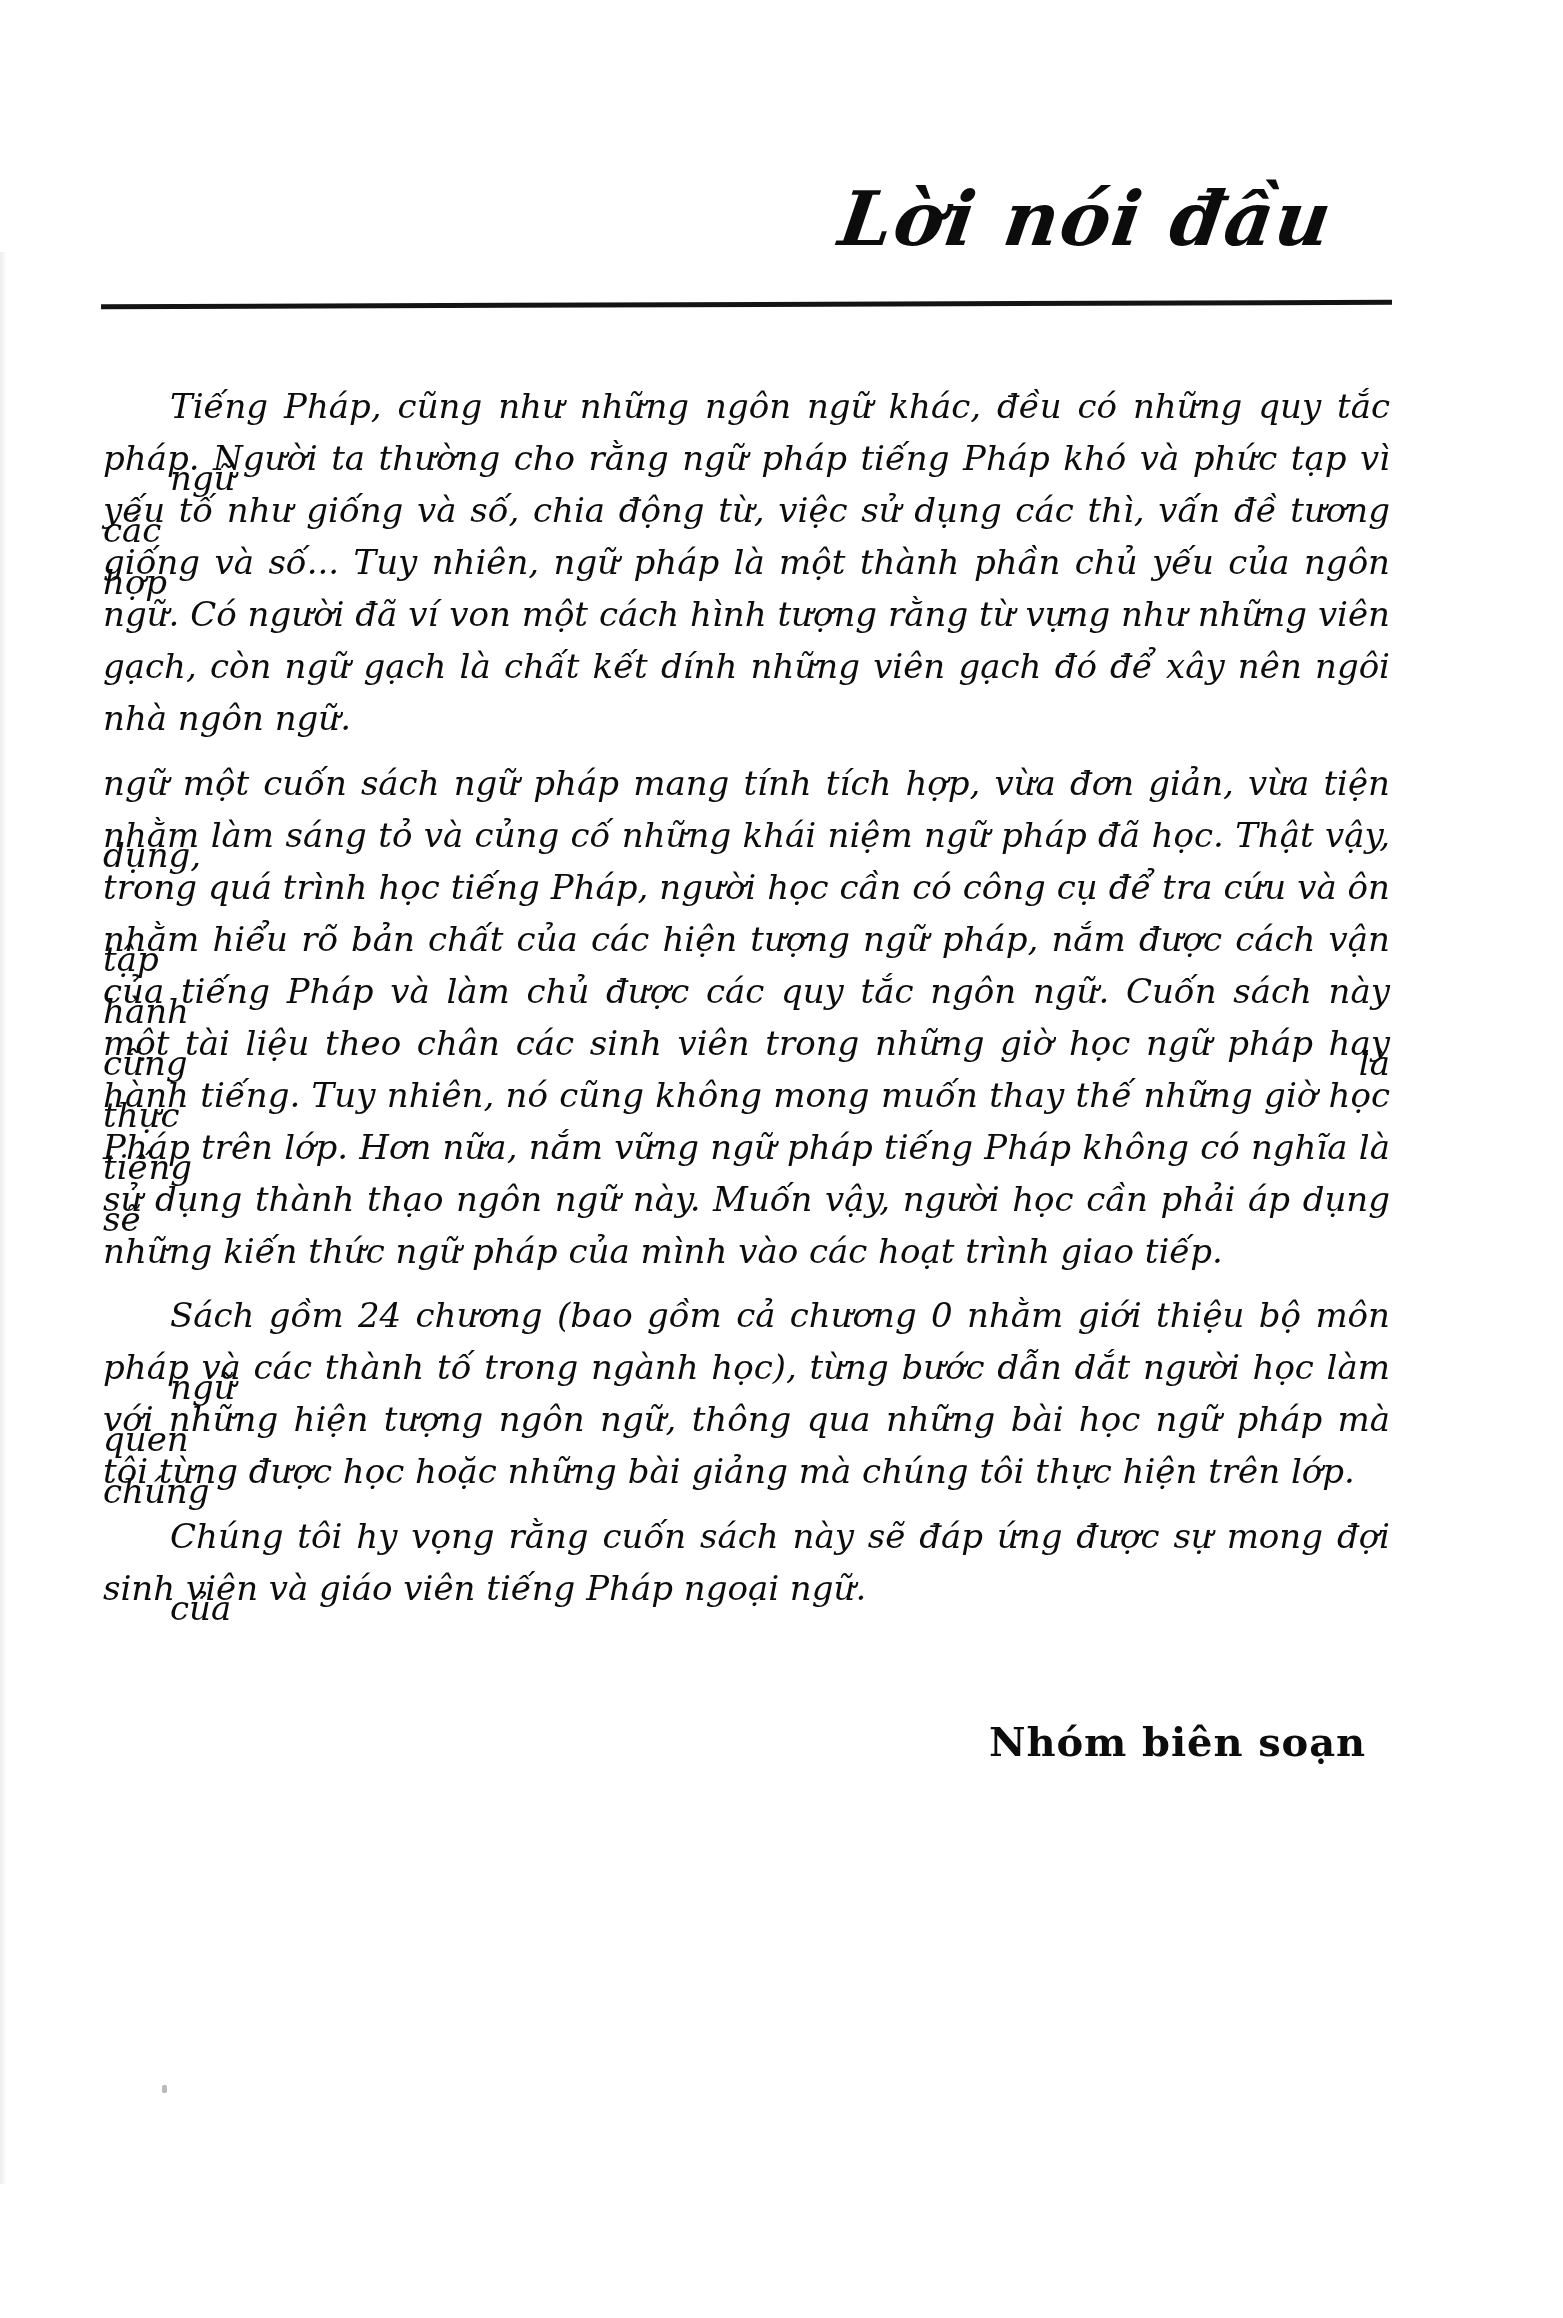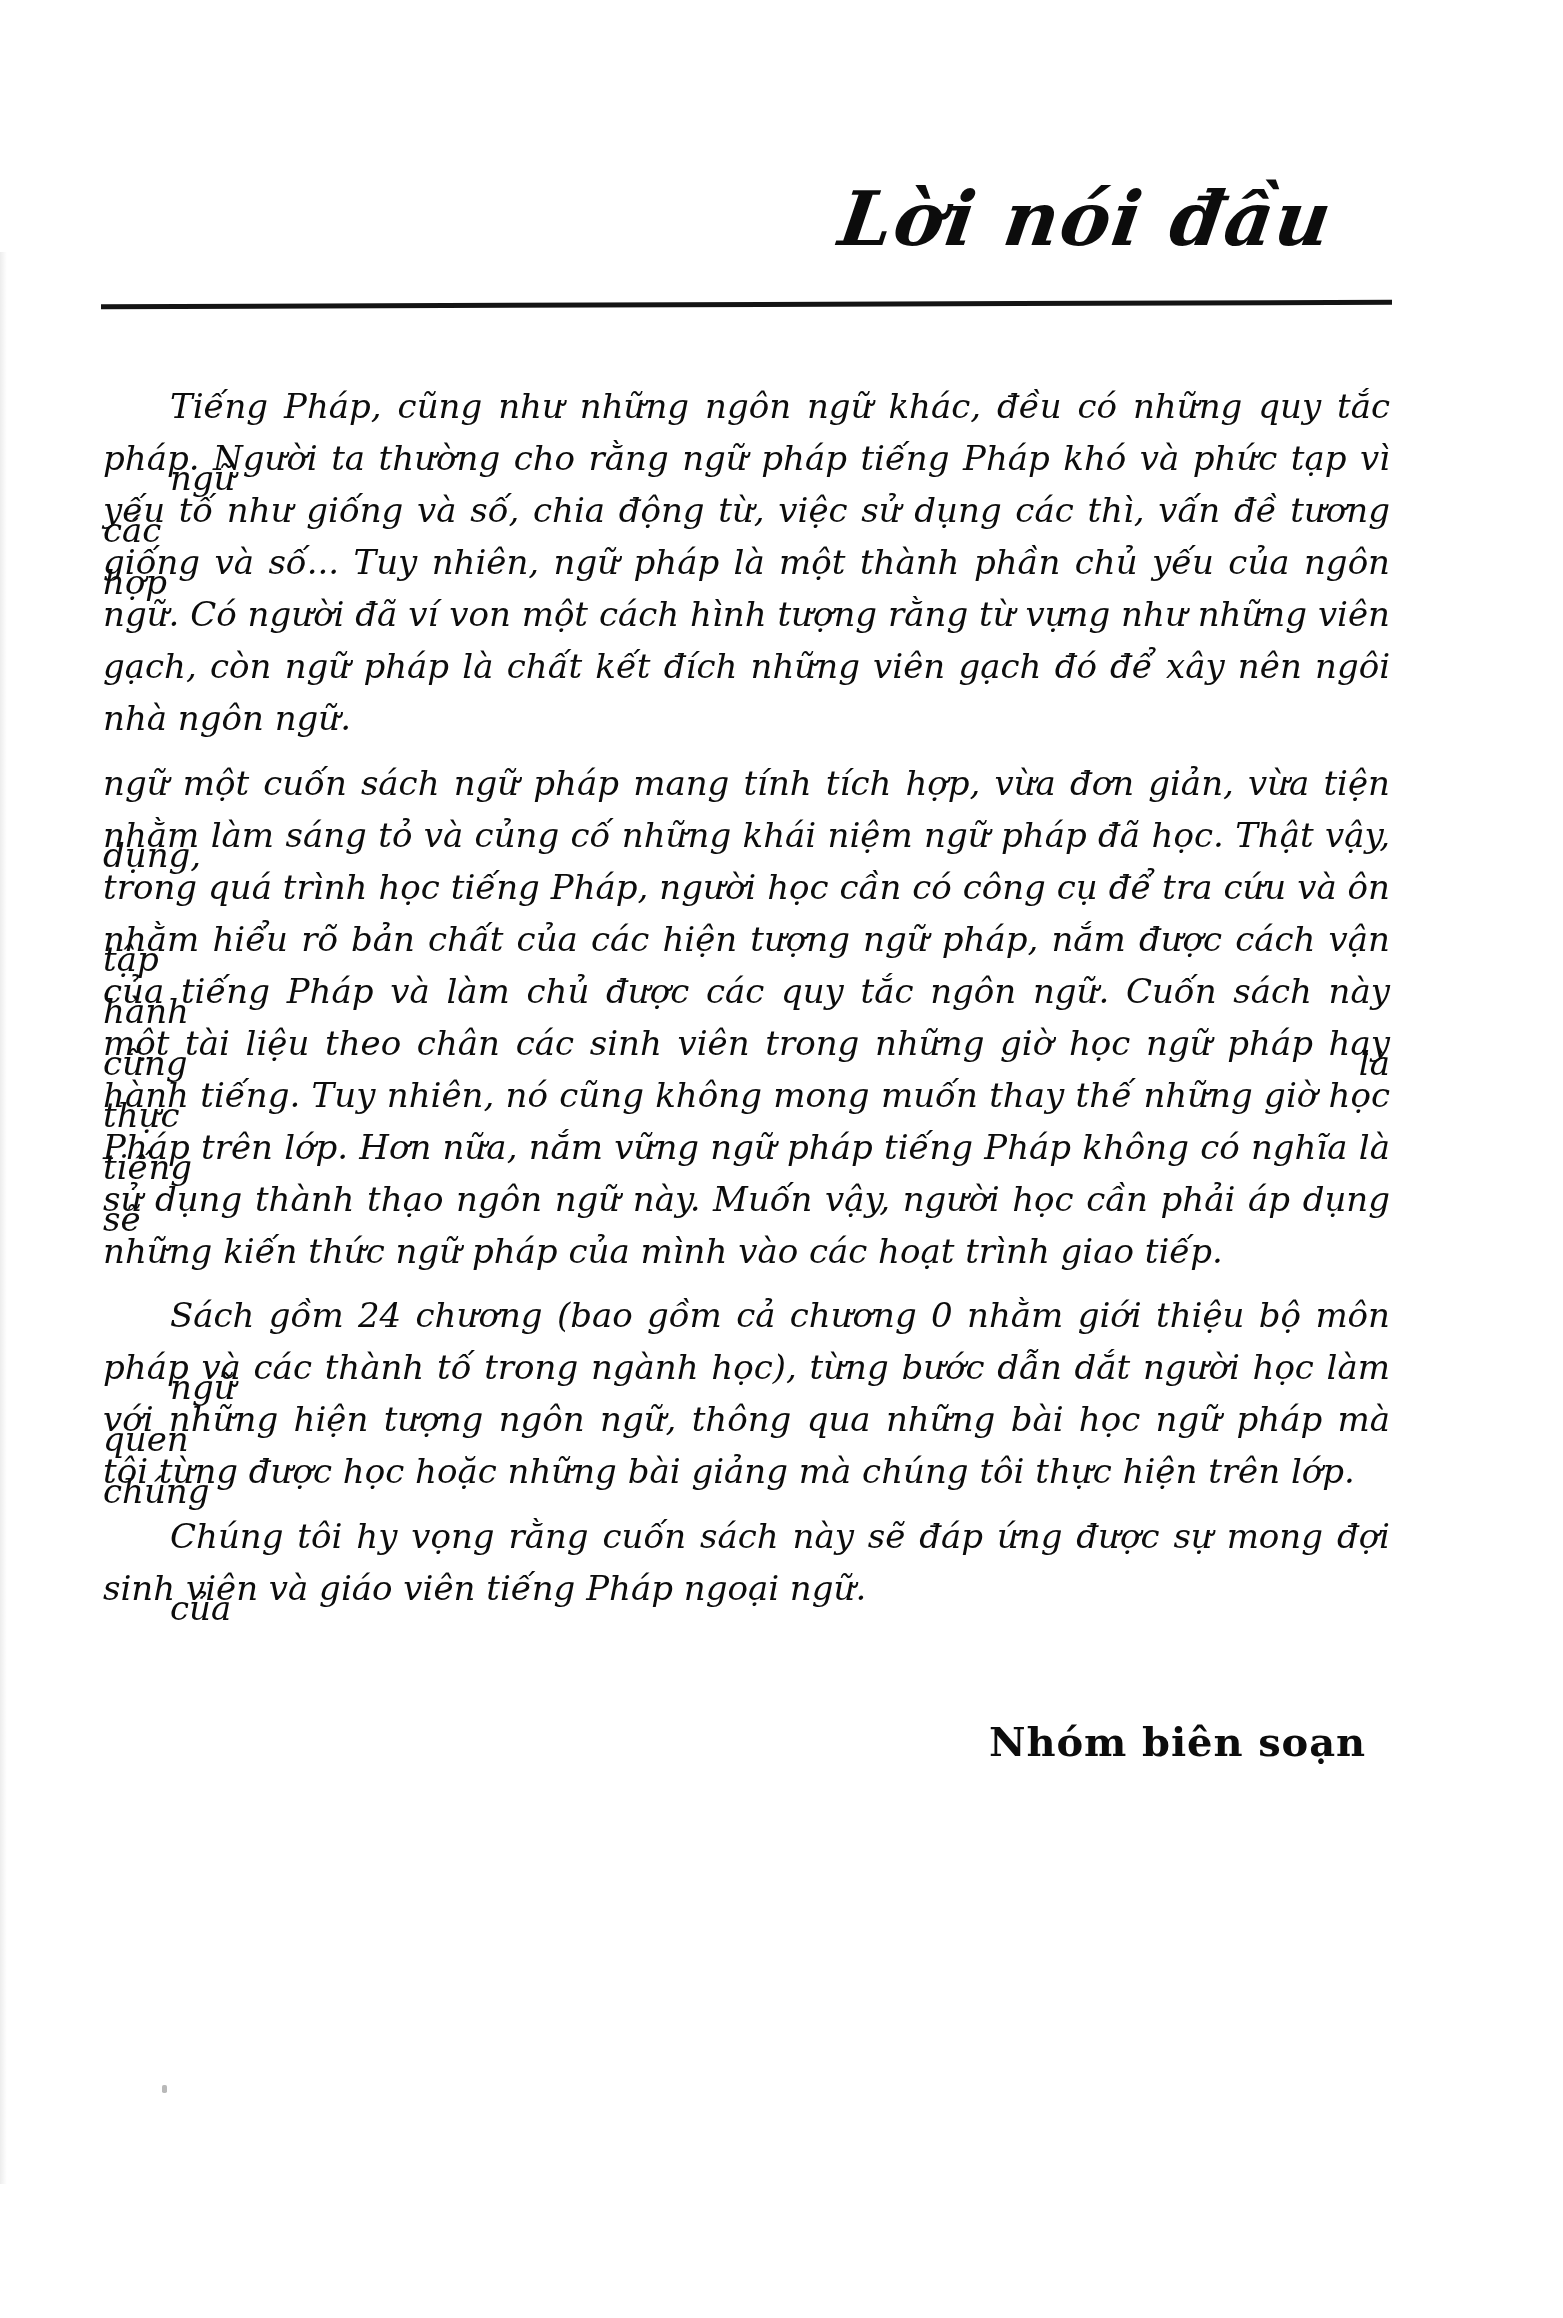--- a/index.html
+++ b/index.html
@@ -90,21 +90,21 @@
 
   <div class="title-rule"></div>
 
   <div class="body-text">
       <div class="para">
         <div class="line first">Tiếng Pháp, cũng như những ngôn ngữ khác, đều có những quy tắc ngữ</div>
         <div class="line">pháp. Người ta thường cho rằng ngữ pháp tiếng Pháp khó và phức tạp vì các</div>
         <div class="line">yếu tố như giống và số, chia động từ, việc sử dụng các thì, vấn đề tương hợp</div>
         <div class="line">giống và số... Tuy nhiên, ngữ pháp là một thành phần chủ yếu của ngôn</div>
         <div class="line">ngữ. Có người đã ví von một cách hình tượng rằng từ vựng như những viên</div>
-        <div class="line">gạch, còn ngữ pháp là chất kết đích những viên gạch đó để xây nên ngôi</div>
+        <div class="line">gạch, còn ngữ gạch là chất kết dính những viên gạch đó để xây nên ngôi</div>
         <div class="line last">nhà ngôn ngữ.</div>
       </div>
       <div class="para">
         <div class="line">ngữ một cuốn sách ngữ pháp mang tính tích hợp, vừa đơn giản, vừa tiện dụng,</div>
         <div class="line">nhằm làm sáng tỏ và củng cố những khái niệm ngữ pháp đã học. Thật vậy,</div>
         <div class="line">trong quá trình học tiếng Pháp, người học cần có công cụ để tra cứu và ôn tập</div>
         <div class="line">nhằm hiểu rõ bản chất của các hiện tượng ngữ pháp, nắm được cách vận hành</div>
         <div class="line">của tiếng Pháp và làm chủ được các quy tắc ngôn ngữ. Cuốn sách này cũng là</div>
         <div class="line">một tài liệu theo chân các sinh viên trong những giờ học ngữ pháp hay thực</div>
         <div class="line">hành tiếng. Tuy nhiên, nó cũng không mong muốn thay thế những giờ học tiếng</div>

